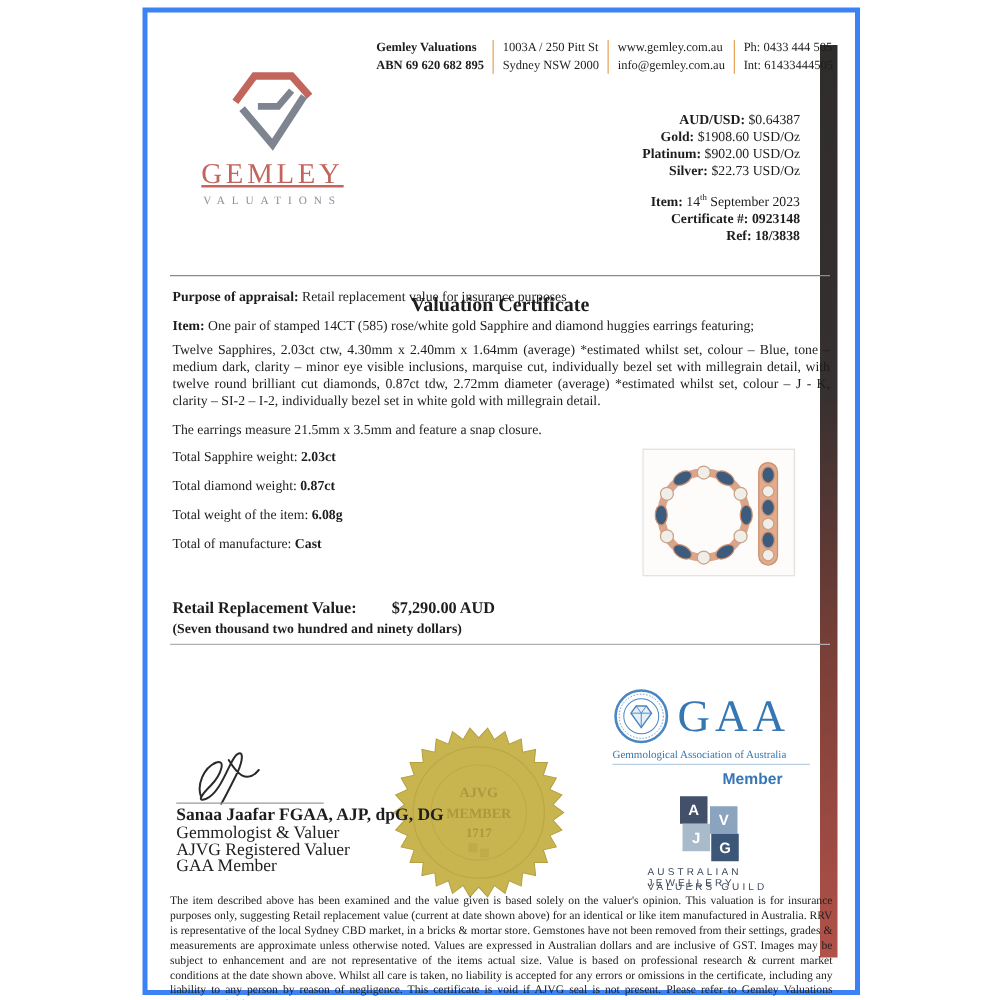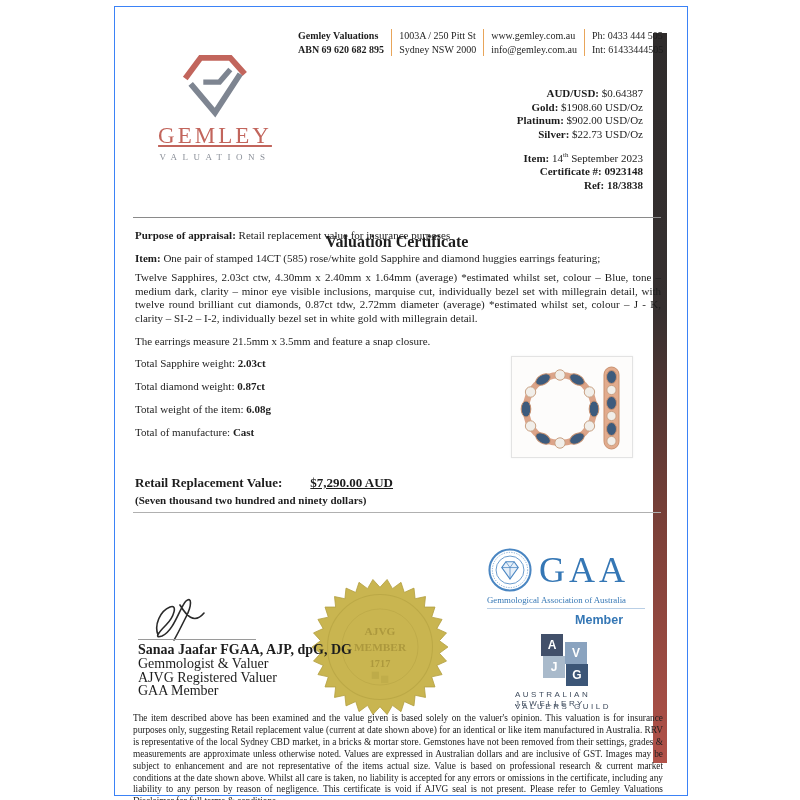--- a/index.html
+++ b/index.html
@@ -1,19 +1,19 @@
 <!DOCTYPE html>
 <html><head>
 <meta charset="utf-8">
 <style>
   html,body{margin:0;padding:0;background:#ffffff;}
   #stage{position:relative;width:800px;height:800px;background:#ffffff;overflow:hidden;
          font-family:"Liberation Serif", serif;color:#1d1d1d;}
   .page{position:absolute;left:114px;top:6px;width:574px;height:790px;background:#fff;
-        border:1px solid #3b82f6;box-sizing:border-box;}
+        border:4px solid #3b82f6;box-sizing:border-box;}
   
   .edge-bar{position:absolute;left:538px;top:26px;width:14px;height:730px;
             background:linear-gradient(180deg,#2f2c2c 0%,#363030 38%,#7c4038 68%,#b25249 100%);}
   
   .contact{position:absolute;left:176px;top:22px;display:flex;font-size:10px;line-height:13.5px;}
   .contact .col{padding:0 7px;border-left:1px solid #e8a55a;white-space:nowrap;}
   .contact .col:first-child{border-left:none;font-weight:bold;}
   
   .logo{position:absolute;left:40px;top:40px;width:120px;text-align:center;}
   .logo svg{display:block;margin:0 auto;}
@@ -29,21 +29,21 @@
          font-size:16px;font-weight:bold;margin-top:40px;}
   .rule1{position:absolute;left:18px;top:210px;width:528px;border-top:1px solid #8a8a8a;}
   .line{position:absolute;left:20px;font-size:11px;line-height:13.5px;}
   .desc{position:absolute;left:20px;top:264px;width:526px;font-size:11px;line-height:13.6px;
         text-align:justify;}
   
   .photo{position:absolute;left:396px;top:349px;width:120px;height:100px;background:#fdfcfb;
          border:1px solid #e3e3e3;box-shadow:0 0 2px rgba(0,0,0,.06);}
   
   .rrv{position:absolute;left:20px;top:468px;font-size:13px;font-weight:bold;}
-  .rrv .amount{margin-left:28px;text-decoration:underline;}
+  .rrv .amount{margin-left:28px;}
   .rrv-words{position:absolute;left:20px;top:487px;font-size:11px;font-weight:bold;}
   .rule2{position:absolute;left:18px;top:505px;width:528px;border-top:1px solid #b0b0b0;}
   
   .gaa{position:absolute;left:372px;top:540px;width:170px;color:#3577b5;}
   .gaa-row{display:flex;align-items:center;}
   .gaa-acronym{font-size:36px;letter-spacing:4px;margin-left:6px;line-height:40px;}
   .gaa-assoc{font-size:8.8px;margin-top:2px;color:#3577b5;}
   .gaa-line{border-top:1px solid #b9cfe6;margin-top:3px;width:158px;}
   .gaa-member{font-family:"Liberation Sans",sans-serif;font-weight:bold;font-size:12.5px;
               margin-top:4px;text-align:right;padding-right:34px;}

